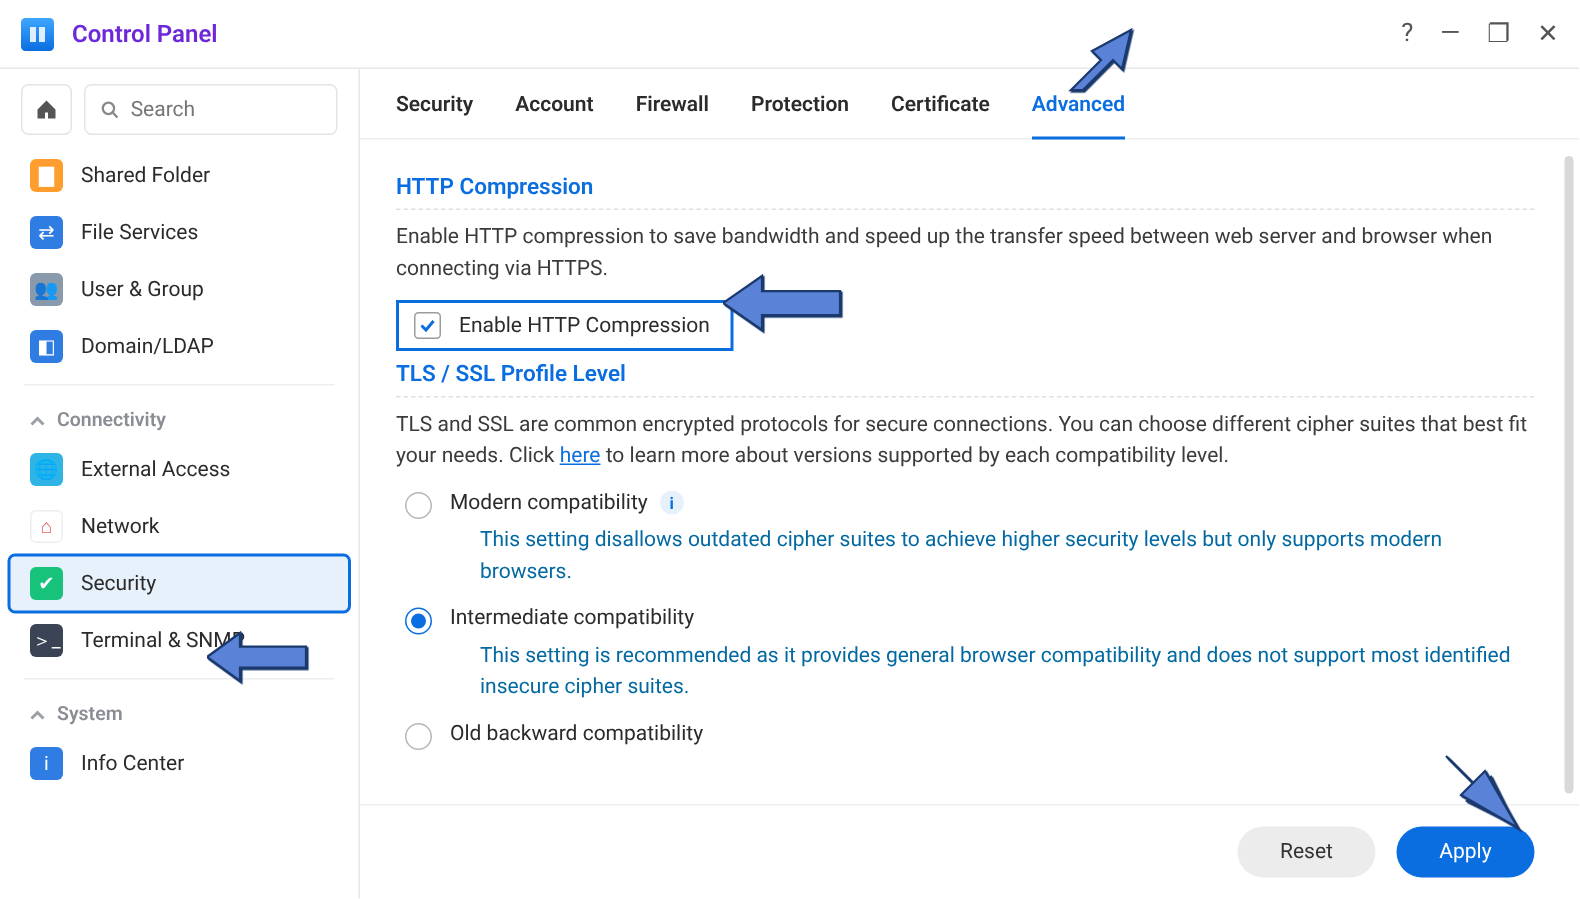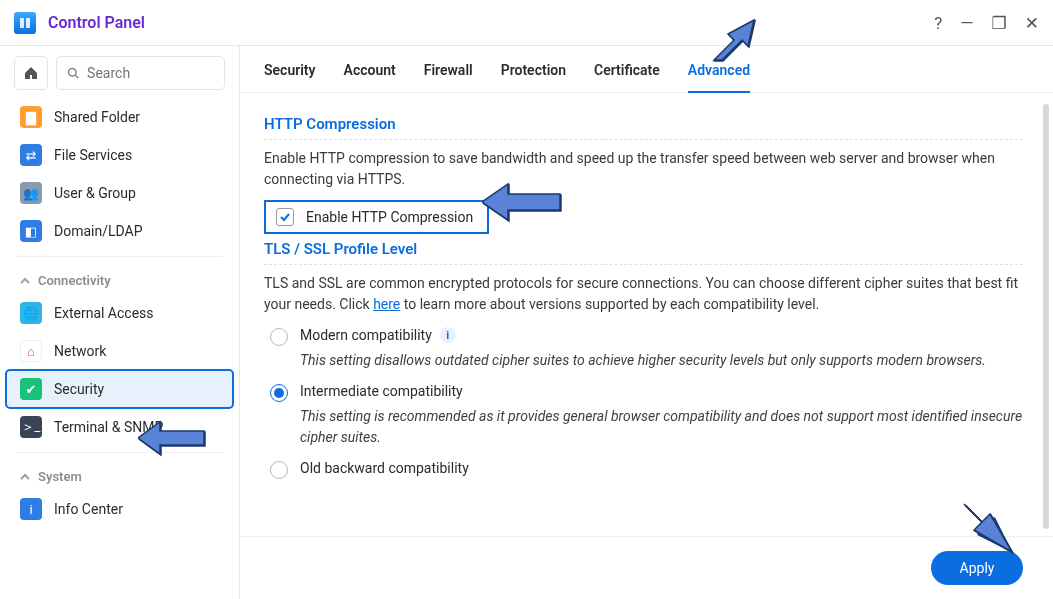--- a/index.html
+++ b/index.html
@@ -32,21 +32,21 @@
   .link{color:#0a6de0;text-decoration:underline;cursor:pointer;}
   .chkrow{display:inline-flex;align-items:center;gap:12px;border:2px solid #0a6de0;padding:6px 14px 6px 10px;margin-top:4px;}
   .chkbox{width:18px;height:18px;border:1px solid #9c9c9c;border-radius:3px;display:inline-flex;align-items:center;justify-content:center;color:#0a6de0;background:#fff;}
   .chkbox svg{display:block;}
   .opt{display:flex;align-items:flex-start;gap:12px;margin:12px 0 4px 6px;}
   .radio{width:18px;height:18px;border:1px solid #b7b7b7;border-radius:50%;background:#fff;margin-top:1px;display:inline-flex;align-items:center;justify-content:center;}
   .radio.sel{border-color:#0a6de0;}
   .radio.sel::after{content:"";width:10px;height:10px;background:#0a6de0;border-radius:50%;}
   .opt-label{color:#2b2b2b;display:flex;align-items:center;gap:8px;}
   .info-badge{width:16px;height:16px;border-radius:50%;background:#e7f1fb;color:#0a6de0;font-weight:700;font-size:11px;display:inline-flex;align-items:center;justify-content:center;}
-  .opt-desc{color:#404040;margin-left:36px;line-height:1.5;margin-bottom:8px;font-style:italic;}
+  .opt-desc{color:#0369a1;margin-left:56px;line-height:1.5;margin-bottom:8px;}
   .footer{display:flex;justify-content:flex-end;gap:14px;padding:14px 30px;border-top:1px solid #eee;background:#fff;}
   .btn{min-width:92px;height:34px;border-radius:17px;border:none;font-size:14px;cursor:pointer;}
   .btn-reset{background:#ececec;color:#333;}
   .btn-apply{background:#0a6de0;color:#fff;}
   .scrollb{position:absolute;top:58px;bottom:70px;right:4px;width:6px;background:#d8d8d8;border-radius:3px;}
   
   .arrow{position:absolute;pointer-events:none;}
   .arrow svg{display:block;filter:drop-shadow(1px 1px 0 #1a3a6e);}
 </style>
 </head>
@@ -186,20 +186,21 @@
 
       <div class="opt">
         <span class="radio"></span>
         <span class="opt-label">
             <span>Old backward compatibility</span>
           </span>
       </div>
     </div>
 
     <div class="footer">
+      <button class="btn btn-reset">Reset</button>
       <button class="btn btn-apply">Apply</button>
     </div>
 
     <div class="scrollb"></div>
   </div>
 </div>
 
 <div class="arrow" style="left:706px;top:18px">
   <svg width="50" height="50" viewBox="0 0 50 50">
       <g fill="#5a82d6" stroke="#1a3a6e" stroke-width="1.5">

